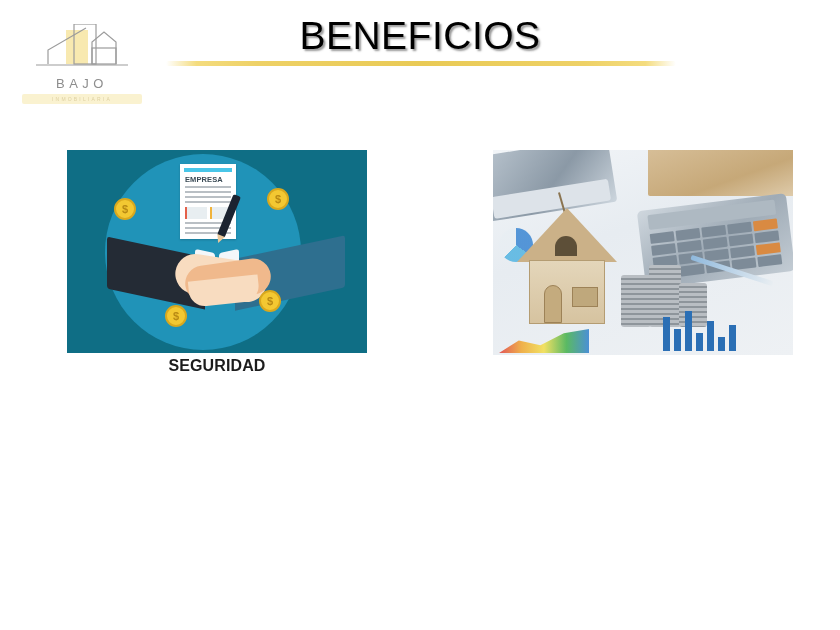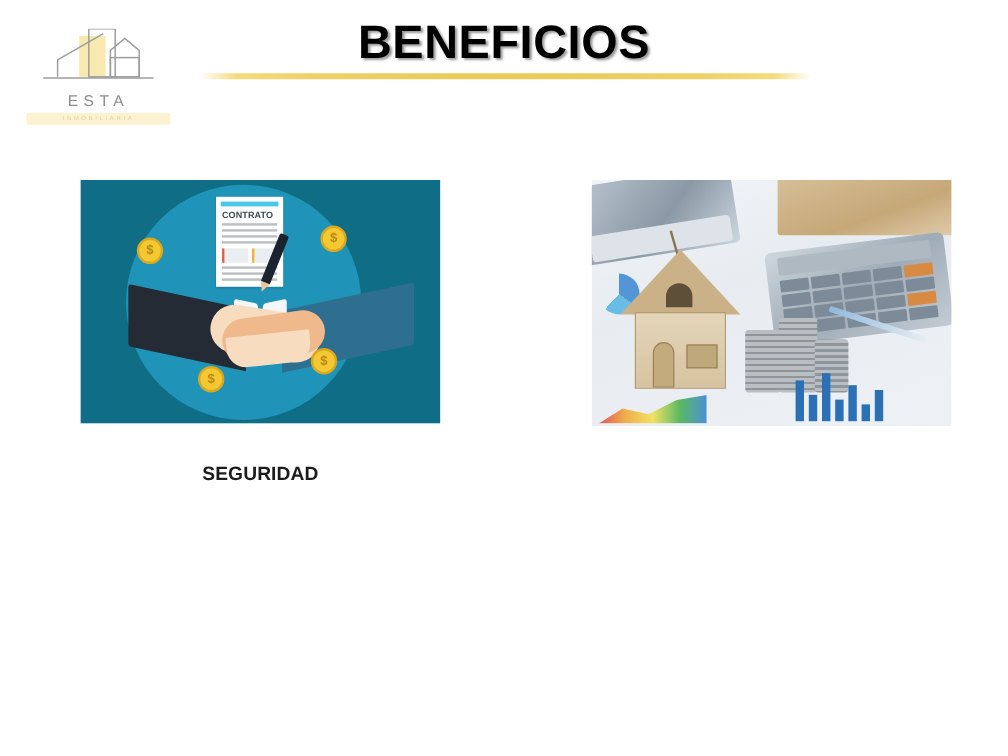--- a/index.html
+++ b/index.html
@@ -56,21 +56,21 @@
   }
 
   
   .title {
     position: absolute;
     left: 0;
     top: 14px;
     width: 840px;
     text-align: center;
     font-size: 39px;
-    font-weight: bold;
+    font-weight: normal;
     color: #000000;
     letter-spacing: 0.5px;
     text-shadow: 2px 2px 2px rgba(120,120,120,0.75);
   }
   .title-rule {
     position: absolute;
     left: 166px;
     top: 61px;
     width: 510px;
     height: 5px;
@@ -385,21 +385,20 @@
     position: absolute;
     left: 196px; top: 118px;
     width: 86px; height: 5px;
     background: linear-gradient(90deg,#8fb9dd,#e9eef2);
     transform: rotate(18deg);
     border-radius: 2px;
   }
 
   
   .caption {
-    margin-top: 30px;
     text-align: center;
     color: #1c1c1c;
     font-size: 15.5px;
     line-height: 26px;
     letter-spacing: 0.1px;
   }
   .caption-heading {
     display: block;
     font-weight: bold;
     font-size: 16px;
@@ -414,36 +413,36 @@
   <div class="logo-mark">
     <svg width="104" height="52" viewBox="0 0 104 52" xmlns="http://www.w3.org/2000/svg">
       <rect x="36" y="6" width="22" height="34" fill="#f5e296" opacity="0.75"></rect>
       <rect x="44" y="0" width="22" height="40" fill="none" stroke="#9c9c9c" stroke-width="1.2"></rect>
       <polyline points="62,40 62,18 74,8 86,18 86,40" fill="none" stroke="#9c9c9c" stroke-width="1.2"></polyline>
       <rect x="62" y="24" width="24" height="16" fill="none" stroke="#9c9c9c" stroke-width="1.2"></rect>
       <polyline points="18,40 18,26 56,4" fill="none" stroke="#9c9c9c" stroke-width="1.2"></polyline>
       <line x1="6" y1="41" x2="98" y2="41" stroke="#9c9c9c" stroke-width="1.2"></line>
     </svg>
   </div>
-  <div class="logo-wordmark">ESTA</div>
+  <div class="logo-wordmark">BAJO</div>
   <div class="logo-tagline">INMOBILIARIA</div>
 </div>
 
 <div class="title">BENEFICIOS</div>
 <div class="title-rule"></div>
 
 <div class="panel panel-left">
 
   <div class="figure figure-left">
     <div class="ill">
       <div class="ill-circle"></div>
 
       <div class="contract">
         <div class="cbar"></div>
-        <div class="ctitle">CONTRATO</div>
+        <div class="ctitle">EMPRESA</div>
         <div class="cline" style="top:22px"></div>
         <div class="cline" style="top:27px"></div>
         <div class="cline" style="top:32px"></div>
         <div class="cline" style="top:37px"></div>
         <div class="cbox" style="left:5px;  top:43px"></div>
         <div class="cbox alt" style="left:30px; top:43px"></div>
         <div class="cline" style="top:58px"></div>
         <div class="cline" style="top:63px"></div>
         <div class="cline" style="top:68px"></div>
       </div>

